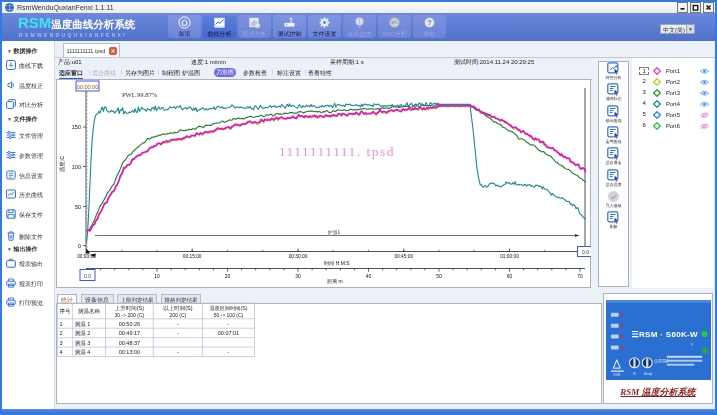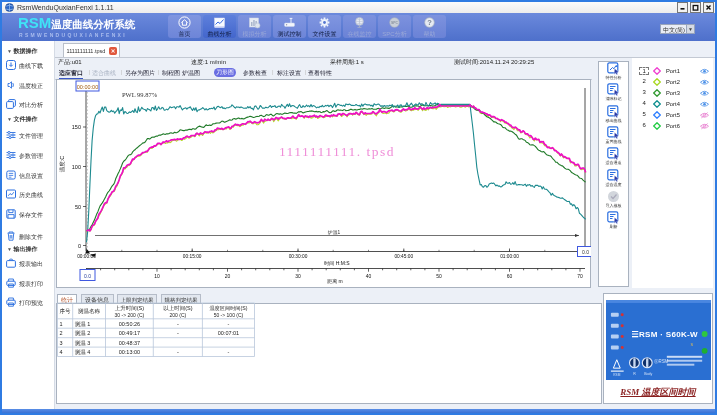--- a/index.html
+++ b/index.html
@@ -512,13 +512,13 @@
     <rect x="62" y="56.5" width="36" height="2" fill="#e8f0fc" opacity="0.85"></rect>
     <rect x="62" y="60.5" width="36" height="2" fill="#e8f0fc" opacity="0.7"></rect>
     <rect x="62" y="64.5" width="28" height="2" fill="#e8f0fc" opacity="0.7"></rect>
     <circle cx="100.5" cy="34.5" r="3" fill="#2ec840"></circle>
     <circle cx="100.5" cy="51.5" r="3" fill="#1faf30"></circle>
     <text x="86" y="46.5" font-size="4" fill="#e8c050">S</text>
     <path d="M7.5 69 L11 60.5 L14.5 69 Z" fill="none" stroke="#fff" stroke-width="1"></path>
     <path d="M5 72 h13" stroke="#fff" stroke-width="1.1"></path>
     <text x="11" y="77" font-size="3.2" fill="#cfe0f8" text-anchor="middle">RSM</text>
   </svg>
-<div class="ab" style="left:603px;top:386px;width:110px;text-align:center;font-size:9px;font-family:Liberation Serif,serif;color:#8a1f1f;font-style:italic;font-weight:bold;text-decoration:underline;">RSM 温度区间时间</div>
+<div class="ab" style="left:603px;top:386px;width:110px;text-align:center;font-size:9px;font-family:Liberation Serif,serif;color:#8a1f1f;font-style:italic;font-weight:bold;text-decoration:underline;">RSM 温度分析系统</div>
 <div class="ab" style="left:2px;top:409px;width:713px;height:4px;background:linear-gradient(#5a8ee6,#3a72d4);"></div>
 </body></html>

